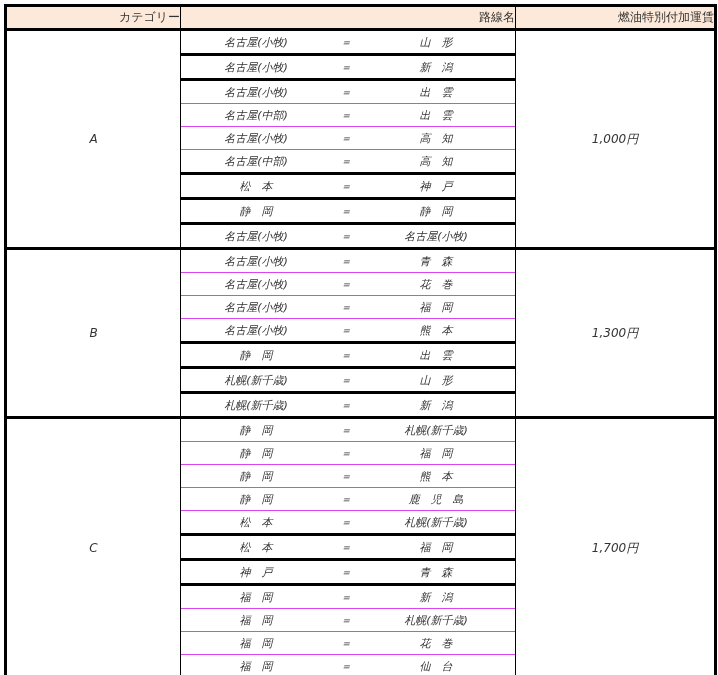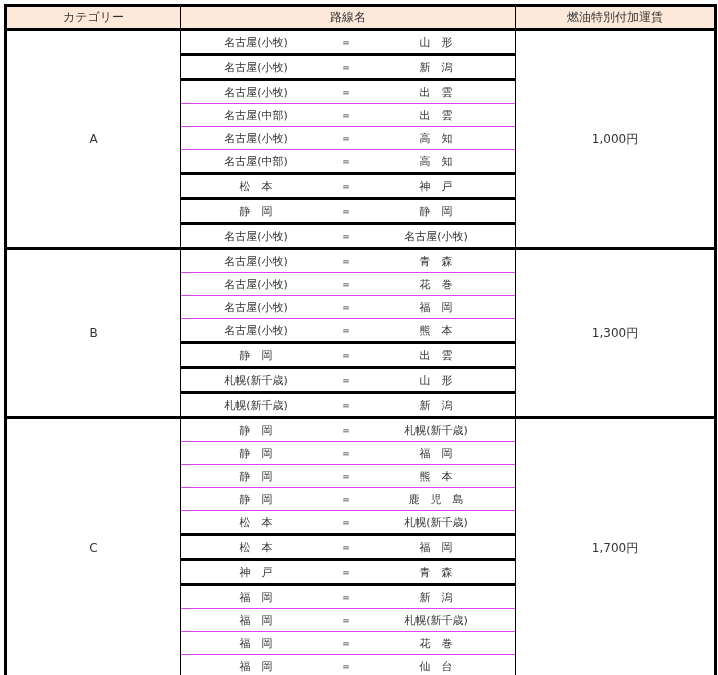--- a/index.html
+++ b/index.html
@@ -1,22 +1,22 @@
 <!DOCTYPE html>
 <html><head>
 <meta charset="utf-8">
 <style>
   html, body { margin: 0; padding: 0; background: #ffffff; }
   body { width: 718px; height: 675px; position: relative; overflow: hidden;
          font-family: "DejaVu Sans", sans-serif; color: #333333; }
   table.fare { position: absolute; left: 4px; top: 4px; border-collapse: collapse;
                width: 710px; border: 3px solid #000; table-layout: fixed; }
   .fare th { background: #fde9d9; font-weight: normal; font-size: 12px; height: 21px;
-             border: 1.5px solid #000; border-bottom: 3px solid #000; padding: 0; text-align: center; }
-  .fare td { font-size: 11px; padding: 0; text-align: center; height: 22px; }
+             border: 1.5px solid #000; border-bottom: 3px solid #000; padding: 0; text-align: right; }
+  .fare td { font-size: 11px; padding: 0; text-align: center; height: 22px; font-style: italic; }
   .fare td.cat, .fare td.fare-cell { border: 1.5px solid #000; border-top: 3px solid #000; font-size: 12px; }
   .fare td.route { border-left: 1.5px solid #000; border-right: 1.5px solid #000; border-top: 1px solid #d946ef; }
   .fare td.route.thick { border-top: 3px solid #000; }
   .route-inner { display: flex; align-items: center; height: 22px; }
   .o { width: 150px; display: flex; justify-content: center; }
   .eq { width: 30px; text-align: center; }
   .d { width: 150px; display: flex; justify-content: center; }
 </style>
 </head>
 <body>

